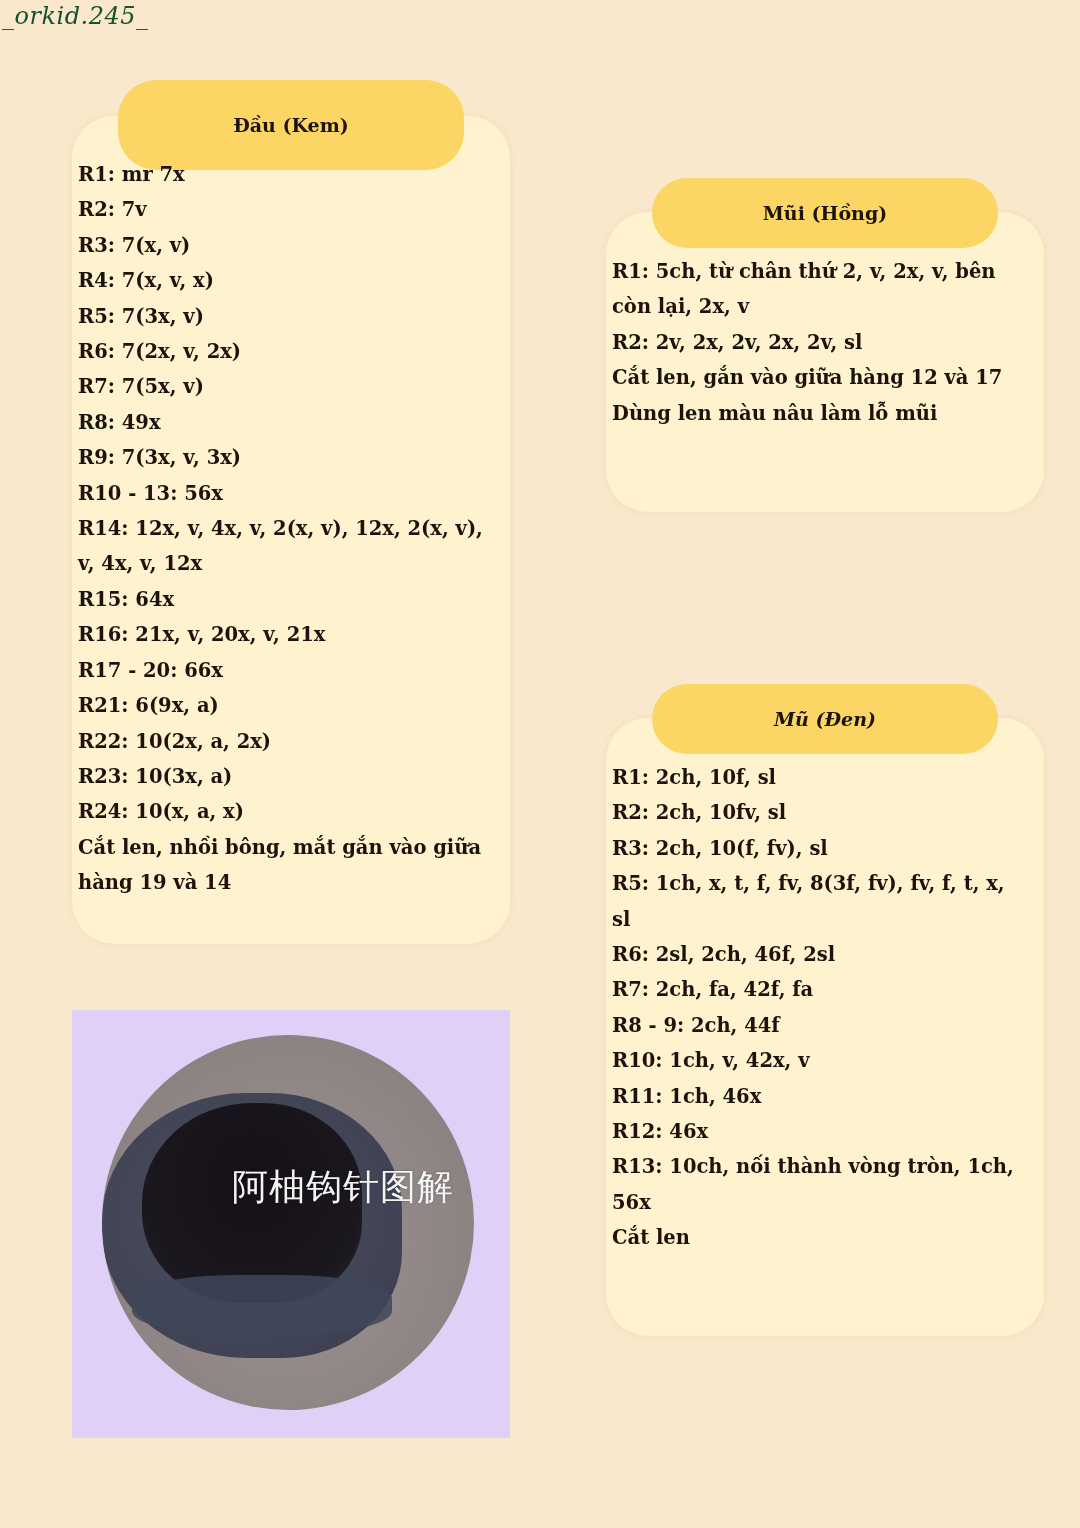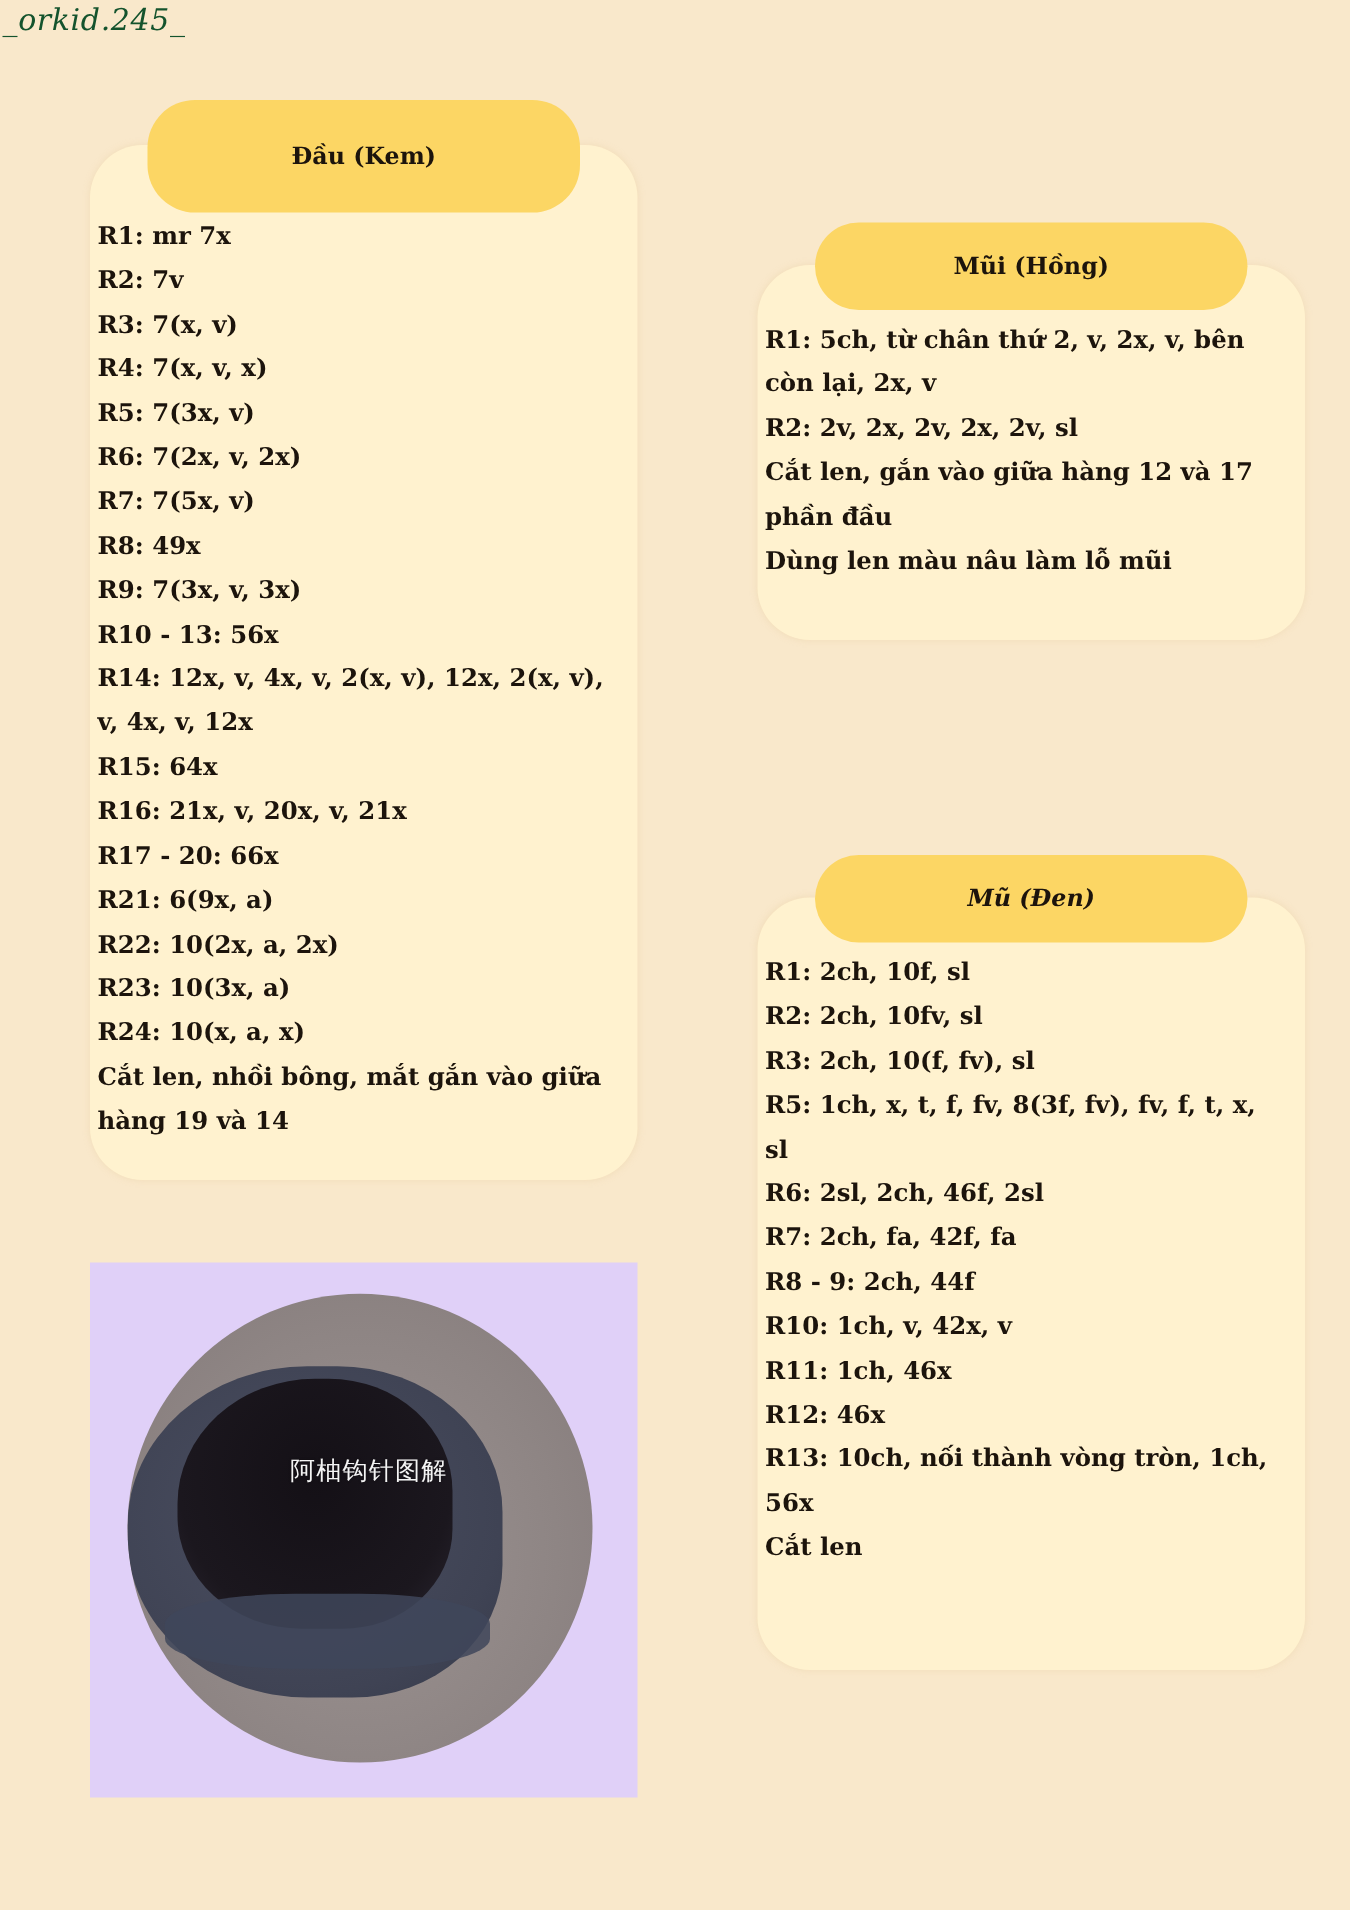--- a/index.html
+++ b/index.html
@@ -52,32 +52,32 @@
       background: radial-gradient(ellipse at 50% 40%, #141016 0%, #1b171e 70%, #2a2630 100%);
     }
     .hat-rim {
       position: absolute; left: 30px; top: 240px; width: 260px; height: 60px;
       border-radius: 40%;
       background: #40465a; opacity: 0.85;
     }
     .photo-caption {
       position: absolute; left: 130px; top: 128px;
       color: #f4f4f4; font-family: "DejaVu Sans", sans-serif;
-      font-size: 20px; letter-spacing: 1px;
+      font-size: 36px; letter-spacing: 1px;
       text-shadow: 0 0 2px rgba(0,0,0,0.4);
     }
   </style>
 </head>
 <body>
 
 <div class="watermark">_orkid.245_</div>
 
 <div class="card" style="left:72px; top:116px; width:438px; height:828px;"></div>
 <div class="pill" style="left:118px; top:80px; width:346px; height:90px;">Đầu (Kem)</div>
-<div class="lines" id="head-lines" style="left:78px; top:171px;">
+<div class="lines" id="head-lines" style="left:78px; top:157px;">
     <div class="line">R1: mr 7x</div>
     <div class="line">R2: 7v</div>
     <div class="line">R3: 7(x, v)</div>
     <div class="line">R4: 7(x, v, x)</div>
     <div class="line">R5: 7(3x, v)</div>
     <div class="line">R6: 7(2x, v, 2x)</div>
     <div class="line">R7: 7(5x, v)</div>
     <div class="line">R8: 49x</div>
     <div class="line">R9: 7(3x, v, 3x)</div>
     <div class="line">R10 - 13: 56x</div>
@@ -94,21 +94,20 @@
     <div class="line">hàng 19 và 14</div>
   </div>
 
 <div class="card" style="left:606px; top:212px; width:438px; height:300px;"></div>
 <div class="pill" style="left:652px; top:178px; width:346px; height:70px;">Mũi (Hồng)</div>
 <div class="lines" id="nose-lines" style="left:612px; top:254px;">
     <div class="line">R1: 5ch, từ chân thứ 2, v, 2x, v, bên</div>
     <div class="line">còn lại, 2x, v</div>
     <div class="line">R2: 2v, 2x, 2v, 2x, 2v, sl</div>
     <div class="line">Cắt len, gắn vào giữa hàng 12 và 17</div>
-    <div class="line">phần đầu</div>
     <div class="line">Dùng len màu nâu làm lỗ mũi</div>
   </div>
 
 <div class="card" style="left:606px; top:718px; width:438px; height:618px;"></div>
 <div class="pill" style="left:652px; top:684px; width:346px; height:70px;font-style:italic;">Mũ (Đen)</div>
 <div class="lines" id="hat-lines" style="left:612px; top:760px;">
     <div class="line">R1: 2ch, 10f, sl</div>
     <div class="line">R2: 2ch, 10fv, sl</div>
     <div class="line">R3: 2ch, 10(f, fv), sl</div>
     <div class="line">R5: 1ch, x, t, f, fv, 8(3f, fv), fv, f, t, x,</div>

